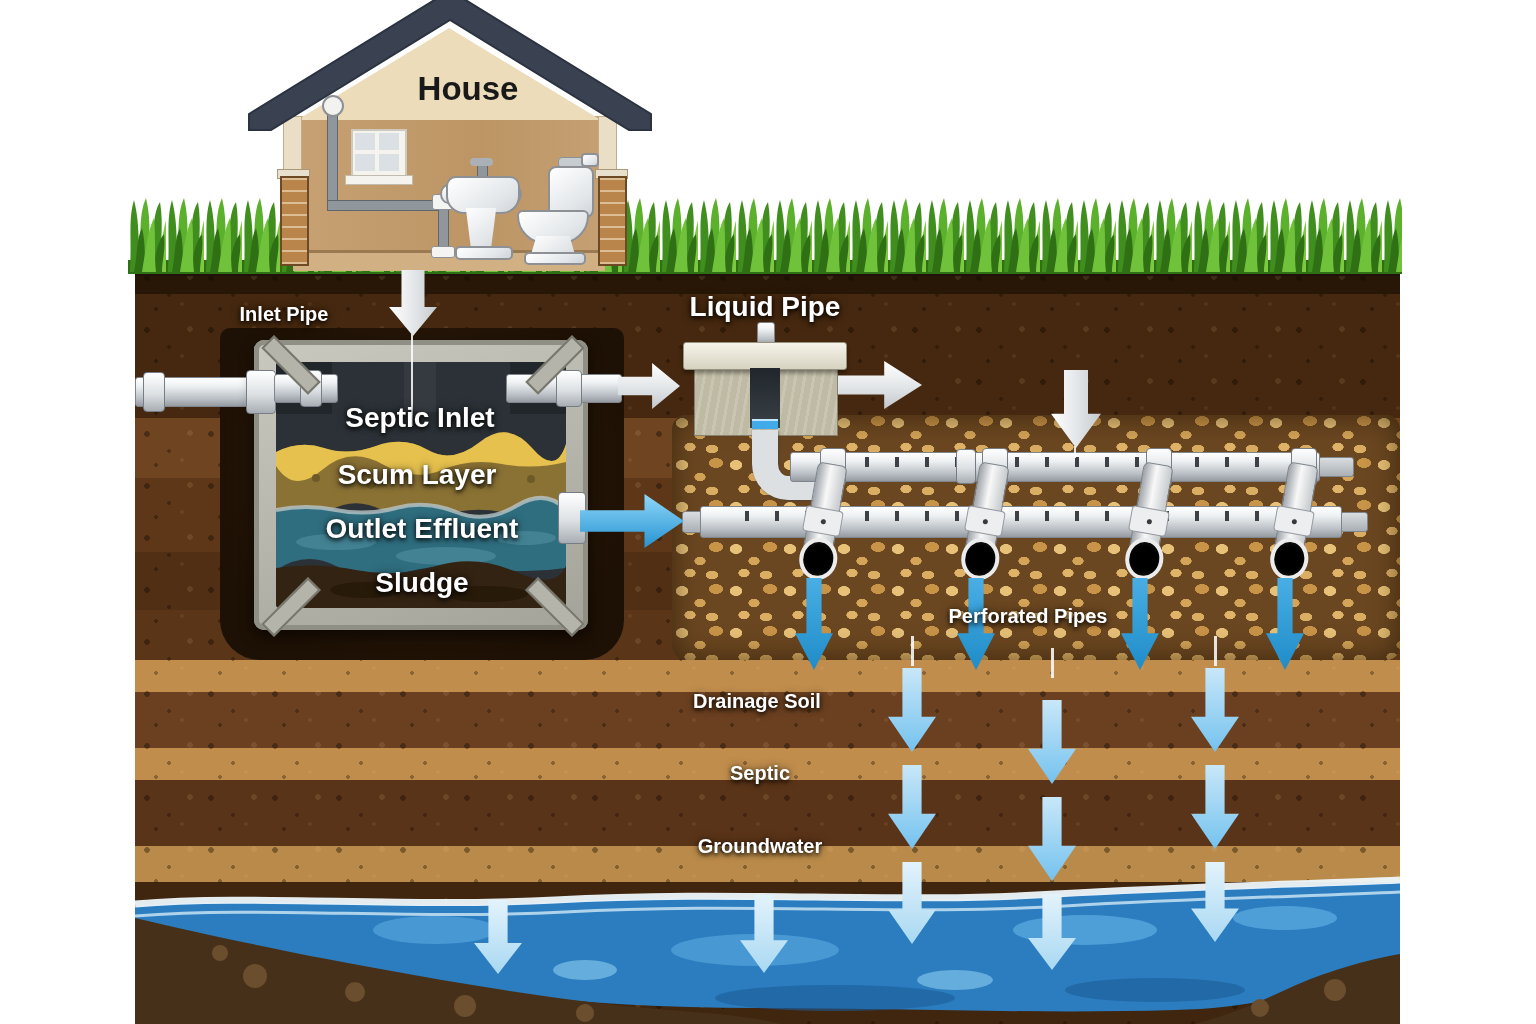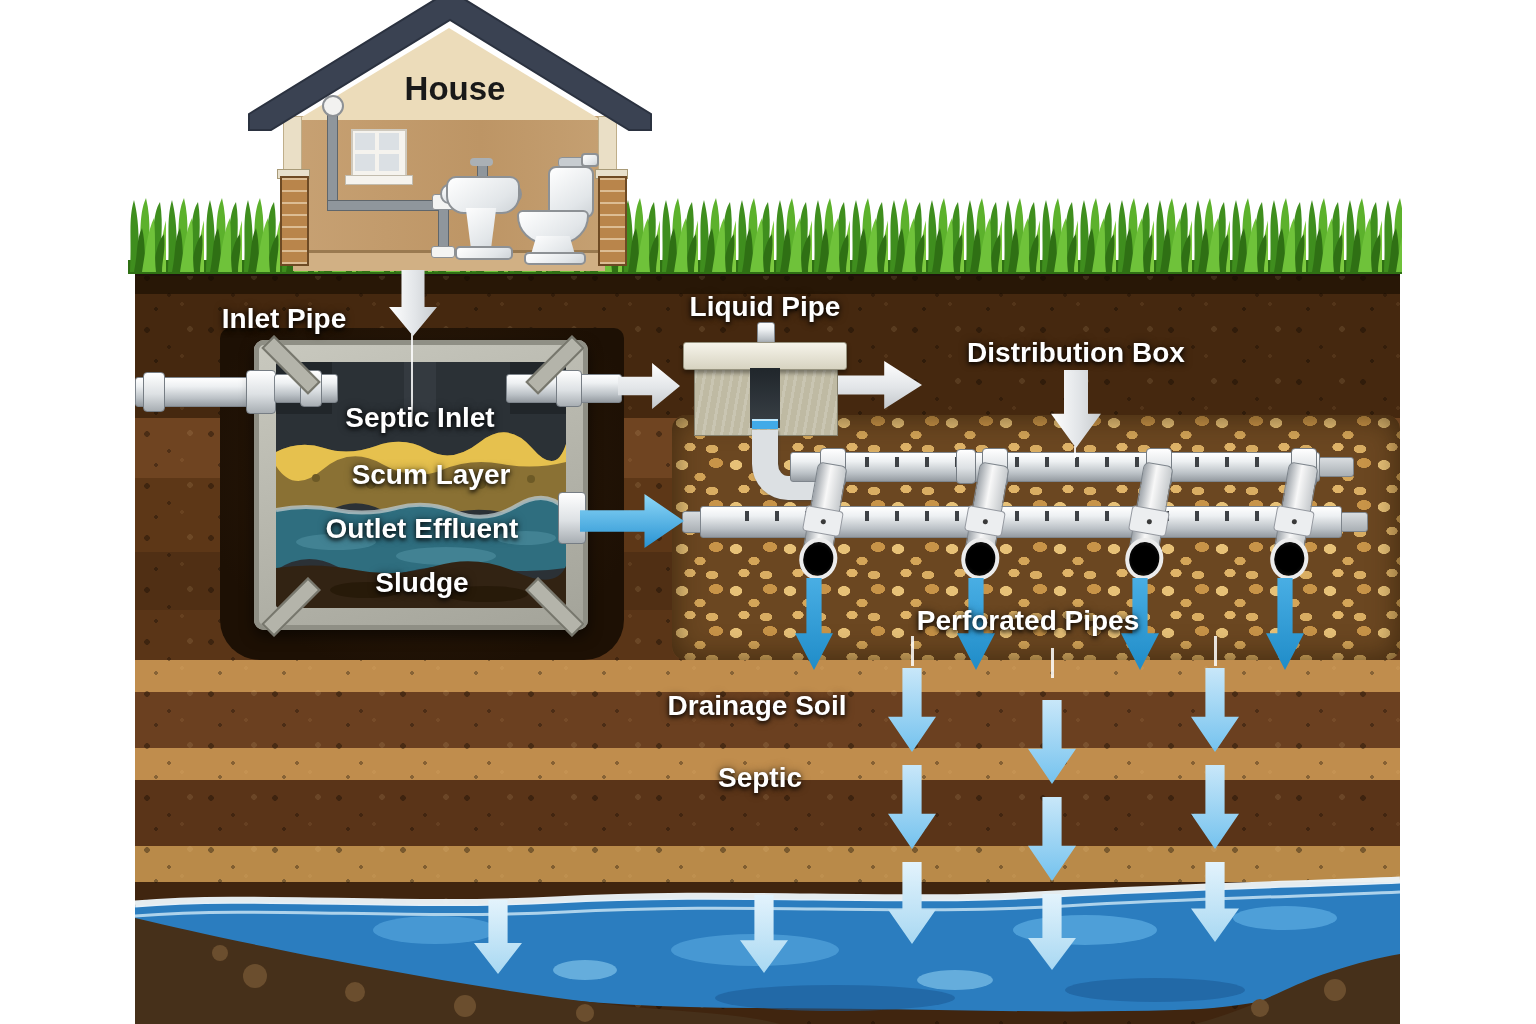--- a/index.html
+++ b/index.html
@@ -41,21 +41,21 @@
       radial-gradient(ellipse 8px 6px at 18px 32px, #e0b468 68%, transparent 72%),
       radial-gradient(ellipse 9px 6px at 40px 34px, #d9ad62 68%, transparent 72%);
     background-size:54px 42px; box-shadow:inset 0 0 30px rgba(40,24,6,.7);}
 
   
   .grass{left:128px;top:196px;width:1274px;height:78px;}
   .soillip{left:135px;top:262px;width:1265px;height:14px;background:#20120a;border-radius:6px 6px 0 0;}
 
   
   .lbl{position:absolute;transform:translateX(-50%);white-space:nowrap;color:#ffffff;font-weight:bold;
-       font-size:28px;text-shadow:0 2px 4px rgba(0,0,0,.9),0 0 9px rgba(0,0,0,.55);z-index:30;}
+       font-size:20px;text-shadow:0 2px 4px rgba(0,0,0,.9),0 0 9px rgba(0,0,0,.55);z-index:30;}
   .lbl.sm{font-size:28px;}
   .lbl.dark{color:#191919;text-shadow:none;font-size:33px;}
 
   
   .pipe{background:linear-gradient(180deg,#ffffff 0%,#edf0f2 30%,#bcc2c7 72%,#959ba1 100%);
         border:1px solid #7e858c;border-radius:3px;}
   .coupler{background:linear-gradient(180deg,#ffffff,#dde1e4 55%,#a8aeb3);
         border:1px solid #767d84;border-radius:4px;z-index:2;}
   .stub{background:linear-gradient(180deg,#d9dde0,#a9afb4);border:1px solid #7e858c;border-radius:3px;}
   .dashes{position:absolute;left:18px;right:44px;top:4px;height:10px;
@@ -329,25 +329,25 @@
   <div class="abs cascade inwater" style="left:888px;top:862px;width:48px;height:82px;"></div>
   <div class="abs cascade" style="left:1028px;top:700px;width:48px;height:84px;"></div>
   <div class="abs cascade" style="left:1028px;top:797px;width:48px;height:84px;"></div>
   <div class="abs cascade inwater" style="left:1028px;top:894px;width:48px;height:76px;"></div>
   <div class="abs cascade" style="left:1191px;top:668px;width:48px;height:84px;"></div>
   <div class="abs cascade" style="left:1191px;top:765px;width:48px;height:84px;"></div>
   <div class="abs cascade inwater" style="left:1191px;top:862px;width:48px;height:80px;"></div>
   <div class="abs cascade inwater" style="left:474px;top:900px;width:48px;height:74px;"></div>
   <div class="abs cascade inwater" style="left:740px;top:895px;width:48px;height:78px;"></div>
 
-  <div class="lbl dark" style="left:455px;top:70px;">House</div>
+  <div class="lbl dark" style="left:468px;top:70px;">House</div>
   <div class="lbl" style="left:284px;top:303px;">Inlet Pipe</div>
   <div class="lbl sm" style="left:765px;top:291px;">Liquid Pipe</div>
-  <div class="lbl sm" style="left:1076px;top:337px;">Distribution Box</div>
   <div class="lbl sm" style="left:420px;top:402px;">Septic Inlet</div>
-  <div class="lbl sm" style="left:431px;top:459px;">Scum Layer</div>
+  <div class="lbl sm" style="left:417px;top:459px;">Scum Layer</div>
   <div class="lbl sm" style="left:422px;top:513px;">Outlet Effluent</div>
   <div class="lbl sm" style="left:422px;top:567px;">Sludge</div>
   <div class="lbl" style="left:757px;top:690px;">Drainage Soil</div>
   <div class="lbl" style="left:1028px;top:605px;">Perforated Pipes</div>
   <div class="lbl" style="left:760px;top:762px;">Septic</div>
+  <div class="lbl" style="left:760px;top:835px;">Groundwater</div>
 
 </div>
 
 </body></html>

